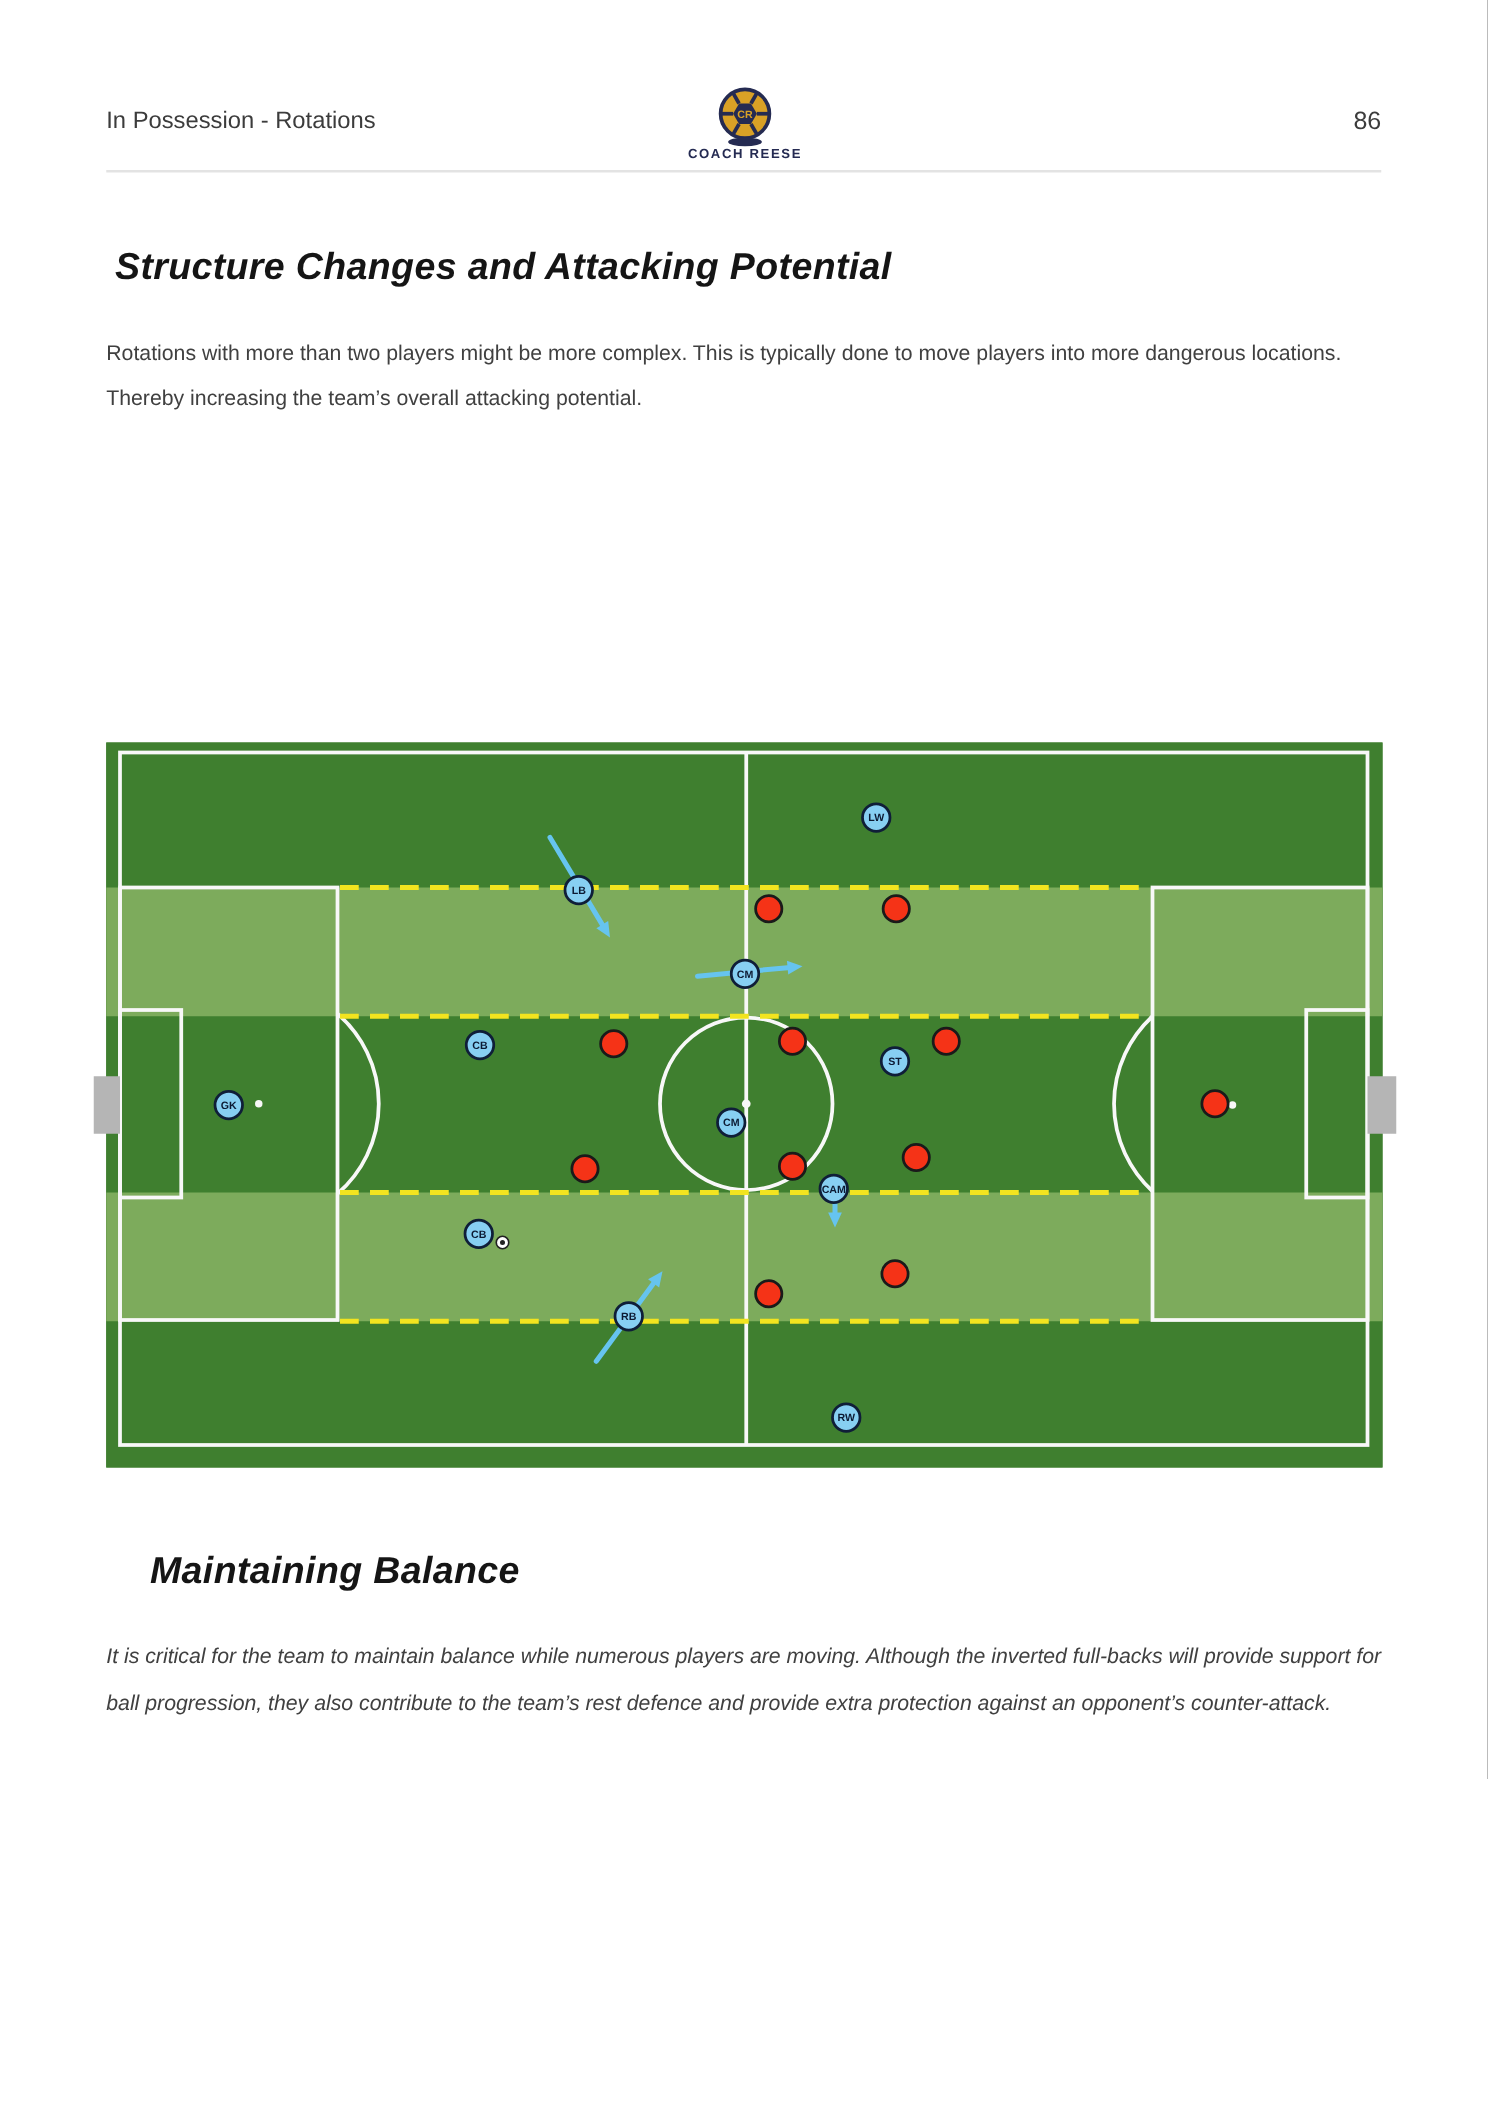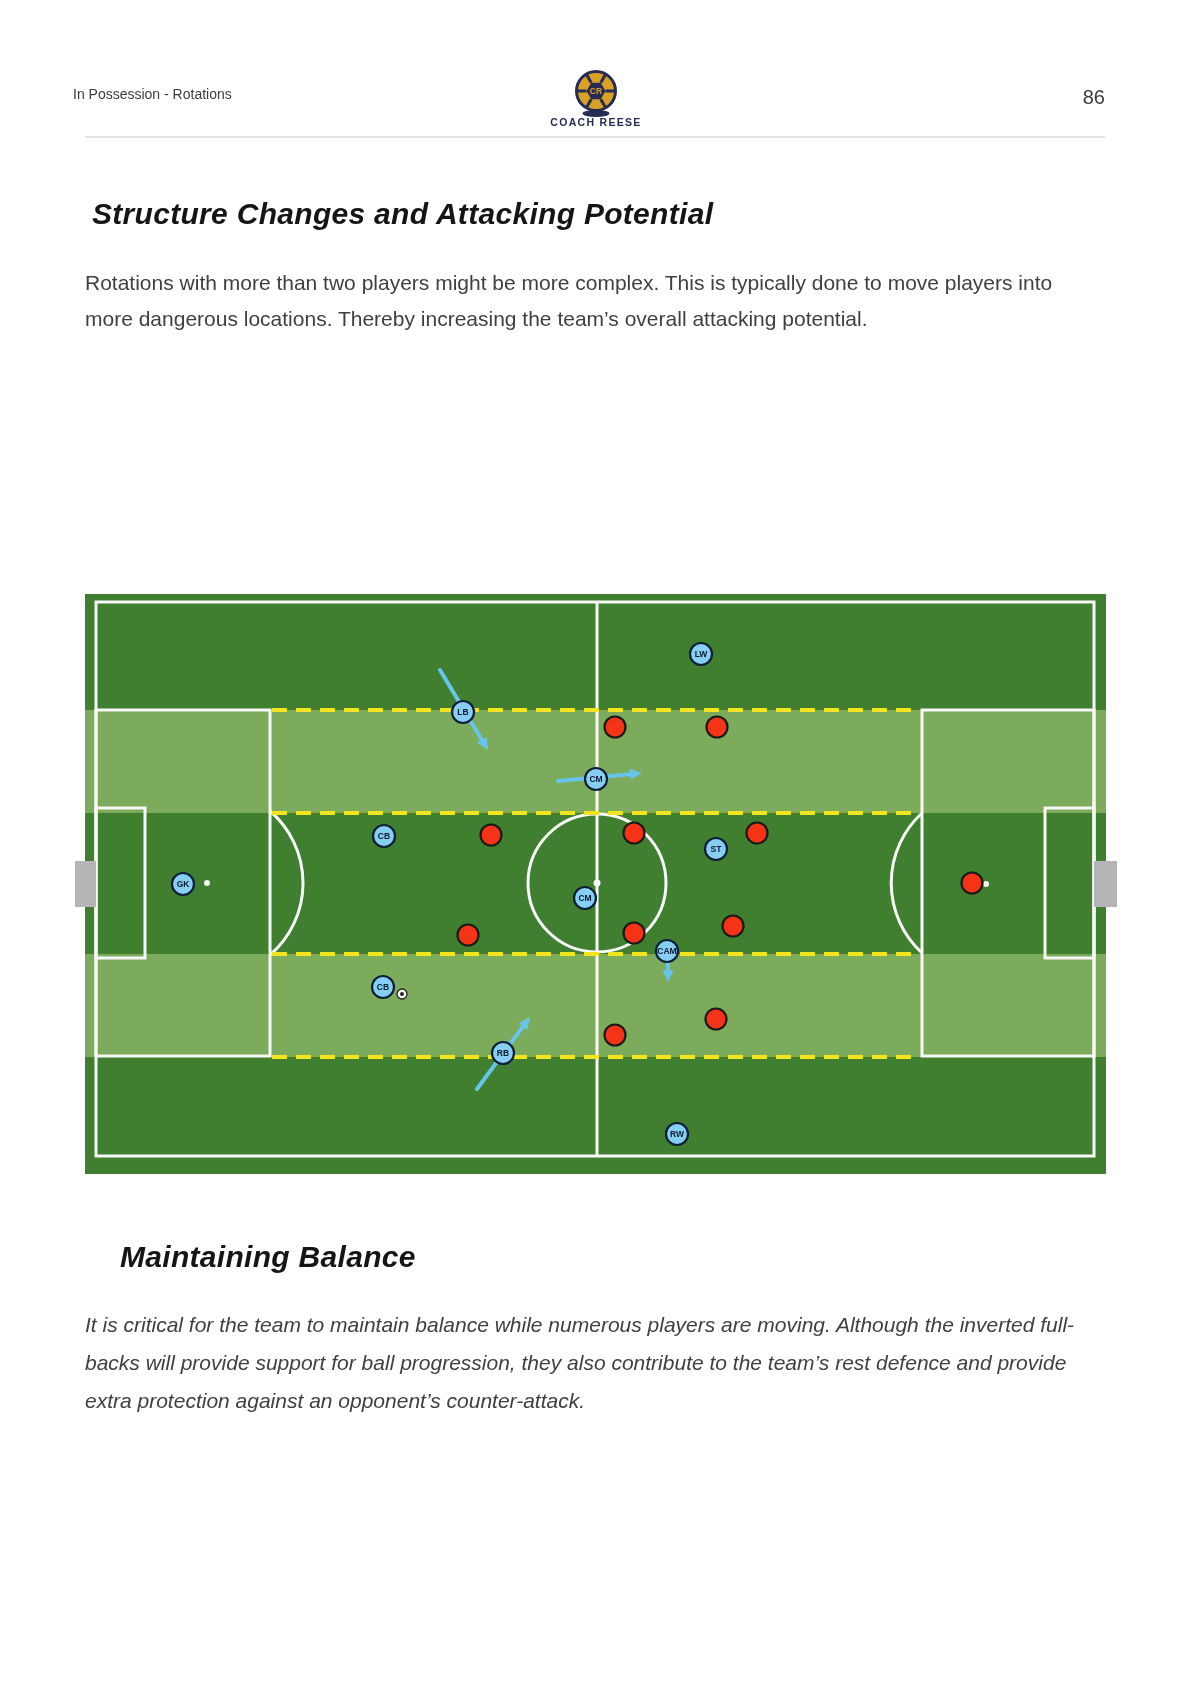--- a/index.html
+++ b/index.html
@@ -5,28 +5,28 @@
   :root{
     --page-bg:#ffffff; --text-heading:#151515; --text-body:#404040; --text-header:#3c3c3c;
     --divider:#e3e3e3; --pitch-dark:#3f7f2f; --pitch-light:#7dab5c; --line-white:#f8f8f8;
     --zone-yellow:#f2e41f; --goal-gray:#b5b5b5; --blue-fill:#87cff2; --blue-border:#0f1e38;
     --red-fill:#f53317; --red-border:#1a1a1a; --arrow-blue:#66c4ef; --logo-gold:#d9a126; --logo-navy:#252b52;
   }
   *{margin:0;padding:0;box-sizing:border-box;}
   html,body{background:#888;}
   .page{position:relative;width:1190px;height:1684px;background:var(--page-bg);margin:0 auto;
          font-family:"Liberation Sans",sans-serif;overflow:hidden;}
-  .hdr-title{position:absolute;left:73px;top:86px;font-size:14px;color:var(--text-header);}
+  .hdr-title{position:absolute;left:85px;top:86px;font-size:19px;color:var(--text-header);}
   .hdr-page{position:absolute;right:85px;top:86px;font-size:20px;color:var(--text-header);}
   .hdr-divider{position:absolute;left:85px;top:136px;width:1020px;height:2px;background:var(--divider);}
   .logo-svg{position:absolute;left:548px;top:54px;overflow:visible;}
   h1.sec{position:absolute;left:92px;width:1020px;font-size:30px;font-weight:700;
          color:var(--text-heading);letter-spacing:.3px;line-height:34px;font-style:italic;}
   .h1-a{top:197px;} .h1-b{top:1240px;margin-left:28px;}
-  p.body{position:absolute;left:85px;width:1020px;font-size:21px;color:var(--text-body);}
+  p.body{position:absolute;left:85px;width:1020px;font-size:17px;color:var(--text-body);}
   .p1{top:265px;line-height:36px;}
   .p2{top:390px;line-height:36px;}
   .p3{top:1306px;line-height:38px;font-style:italic;}
   .pitch{position:absolute;left:85px;top:594px;width:1021px;height:580px;background:var(--pitch-dark);}
   .pitch svg{position:absolute;left:0;top:0;overflow:visible;}
   .band{fill:var(--pitch-light);}
   .white-line{stroke:var(--line-white);stroke-width:3;fill:none;}
   .spot{fill:var(--line-white);stroke:none;}
   .goal-rect{fill:var(--goal-gray);}
   .dash{stroke:var(--zone-yellow);stroke-width:4;stroke-dasharray:15 9;}

